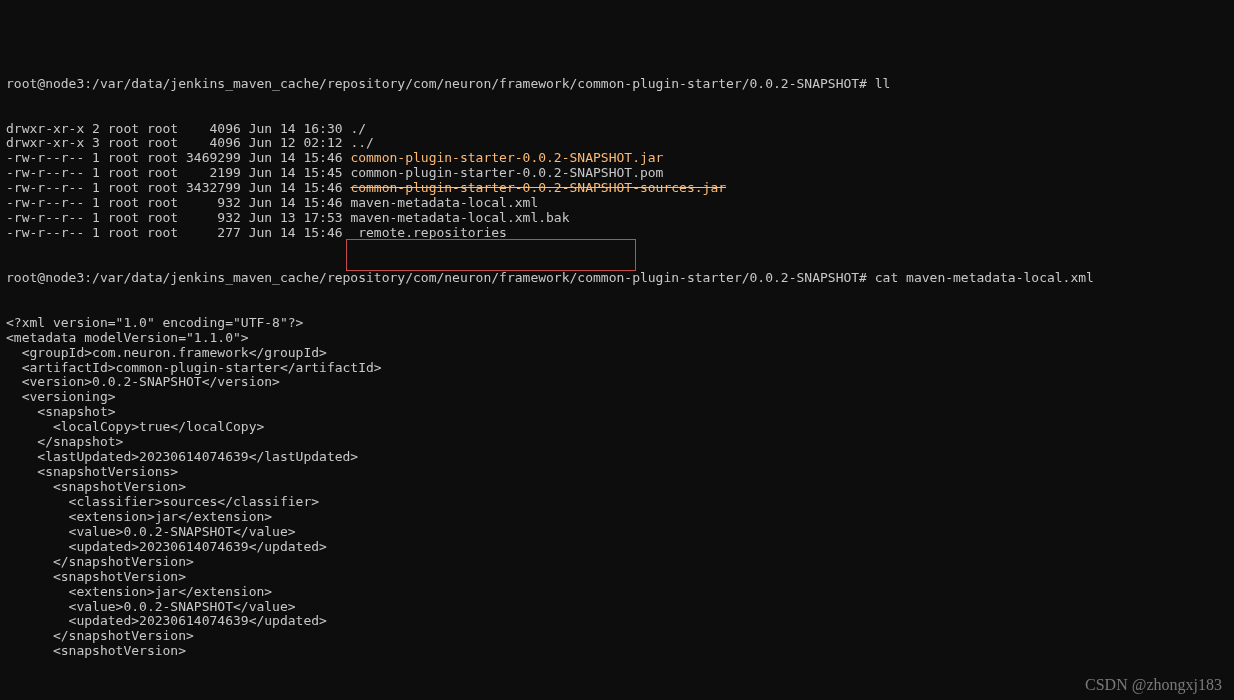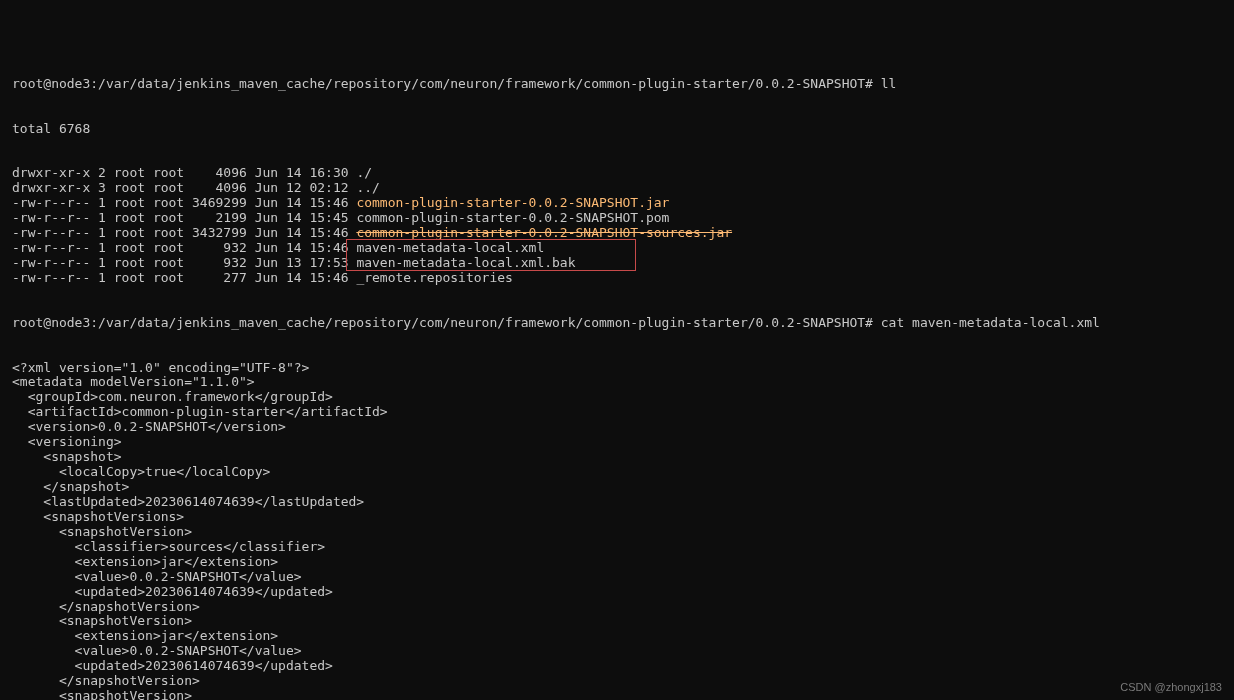--- a/index.html
+++ b/index.html
@@ -9,30 +9,29 @@
     font-family: 'Consolas','DejaVu Sans Mono','Monaco',monospace;
     font-size: 13px;
     line-height: 1.15;
     white-space: pre;
     padding: 2px 0;
   }
   .terminal { padding: 0 6px; position: relative; }
   .prompt { color: #c8c8c8; }
   .red { color: #fdba74; }
   .strike { text-decoration: line-through; }
-  .watermark { position:fixed; right:12px; bottom:6px; color:#7a7a7a; font-size:11px; font-family:Liberation Sans, sans-serif; }
-  .line { display:block;margin-left:6px; }
+  .watermark { position:fixed; right:12px; bottom:6px; color:#7a7a7a; font-size:16px; font-family:Liberation Serif, serif; }
+  .line { display:block; }
 </style>
 </head>
 <body>
 
 
 <div class="terminal">
   <span class="line"><span class="prompt">root@node3:/var/data/jenkins_maven_cache/repository/com/neuron/framework/common-plugin-starter/0.0.2-SNAPSHOT#</span> <span>ll</span></span>
-  <span class="line">total 6768</span>
   <div id="ls-block"><span class="line"><span>drwxr-xr-x 2 root root    4096 Jun 14 16:30 </span><span>./</span></span><span class="line"><span>drwxr-xr-x 3 root root    4096 Jun 12 02:12 </span><span>../</span></span><span class="line"><span>-rw-r--r-- 1 root root 3469299 Jun 14 15:46 </span><span class="red">common-plugin-starter-0.0.2-SNAPSHOT.jar</span></span><span class="line"><span>-rw-r--r-- 1 root root    2199 Jun 14 15:45 </span><span>common-plugin-starter-0.0.2-SNAPSHOT.pom</span></span><span class="line"><span>-rw-r--r-- 1 root root 3432799 Jun 14 15:46 </span><span class="red strike">common-plugin-starter-0.0.2-SNAPSHOT-sources.jar</span></span><span class="line"><span>-rw-r--r-- 1 root root     932 Jun 14 15:46 </span><span>maven-metadata-local.xml</span></span><span class="line"><span>-rw-r--r-- 1 root root     932 Jun 13 17:53 </span><span>maven-metadata-local.xml.bak</span></span><span class="line"><span>-rw-r--r-- 1 root root     277 Jun 14 15:46 </span><span>_remote.repositories</span></span></div>
   <span class="line"><span class="prompt">root@node3:/var/data/jenkins_maven_cache/repository/com/neuron/framework/common-plugin-starter/0.0.2-SNAPSHOT#</span> <span>cat maven-metadata-local.xml</span></span>
   <div id="xml-block"><span class="line">&lt;?xml version="1.0" encoding="UTF-8"?&gt;</span><span class="line">&lt;metadata modelVersion="1.1.0"&gt;</span><span class="line">  &lt;groupId&gt;com.neuron.framework&lt;/groupId&gt;</span><span class="line">  &lt;artifactId&gt;common-plugin-starter&lt;/artifactId&gt;</span><span class="line">  &lt;version&gt;0.0.2-SNAPSHOT&lt;/version&gt;</span><span class="line">  &lt;versioning&gt;</span><span class="line">    &lt;snapshot&gt;</span><span class="line">      &lt;localCopy&gt;true&lt;/localCopy&gt;</span><span class="line">    &lt;/snapshot&gt;</span><span class="line">    &lt;lastUpdated&gt;20230614074639&lt;/lastUpdated&gt;</span><span class="line">    &lt;snapshotVersions&gt;</span><span class="line">      &lt;snapshotVersion&gt;</span><span class="line">        &lt;classifier&gt;sources&lt;/classifier&gt;</span><span class="line">        &lt;extension&gt;jar&lt;/extension&gt;</span><span class="line">        &lt;value&gt;0.0.2-SNAPSHOT&lt;/value&gt;</span><span class="line">        &lt;updated&gt;20230614074639&lt;/updated&gt;</span><span class="line">      &lt;/snapshotVersion&gt;</span><span class="line">      &lt;snapshotVersion&gt;</span><span class="line">        &lt;extension&gt;jar&lt;/extension&gt;</span><span class="line">        &lt;value&gt;0.0.2-SNAPSHOT&lt;/value&gt;</span><span class="line">        &lt;updated&gt;20230614074639&lt;/updated&gt;</span><span class="line">      &lt;/snapshotVersion&gt;</span><span class="line">      &lt;snapshotVersion&gt;</span></div>
   
 </div>
 
 <div class="watermark">CSDN @zhongxj183</div>
 
 <div style="position: absolute; border: 1px solid rgb(199, 74, 74); left: 346.375px; top: 239px; width: 289.156px; height: 31.9375px; pointer-events: none;"></div>
 

